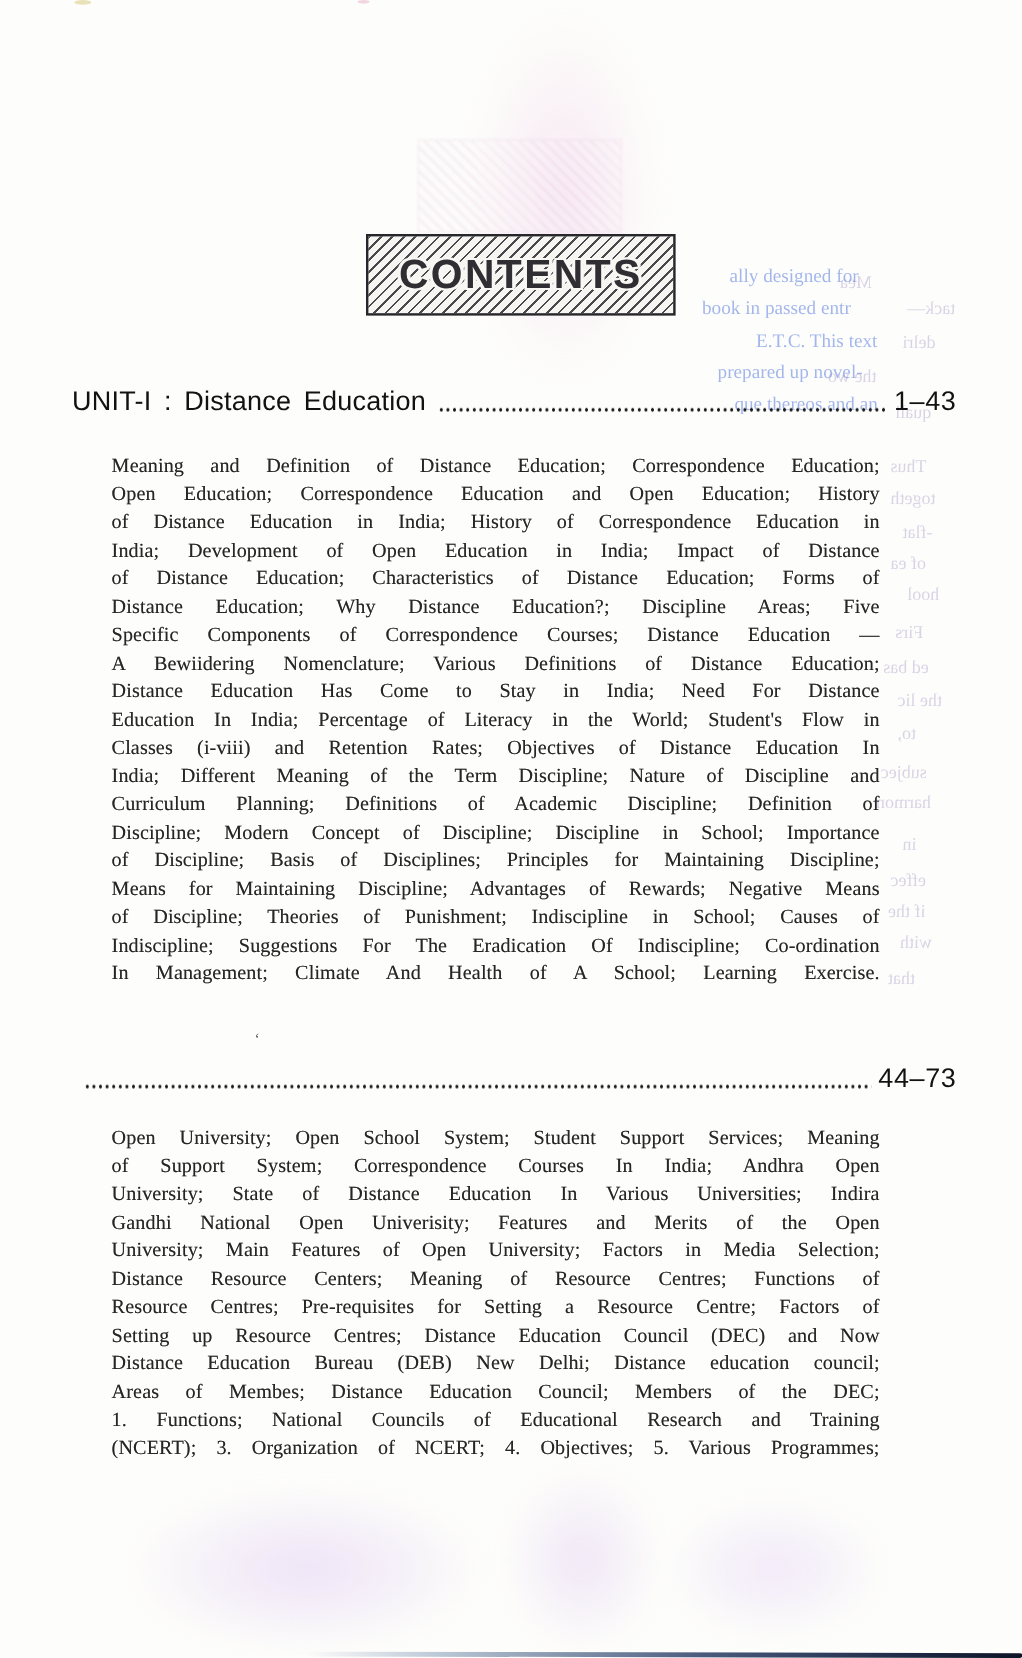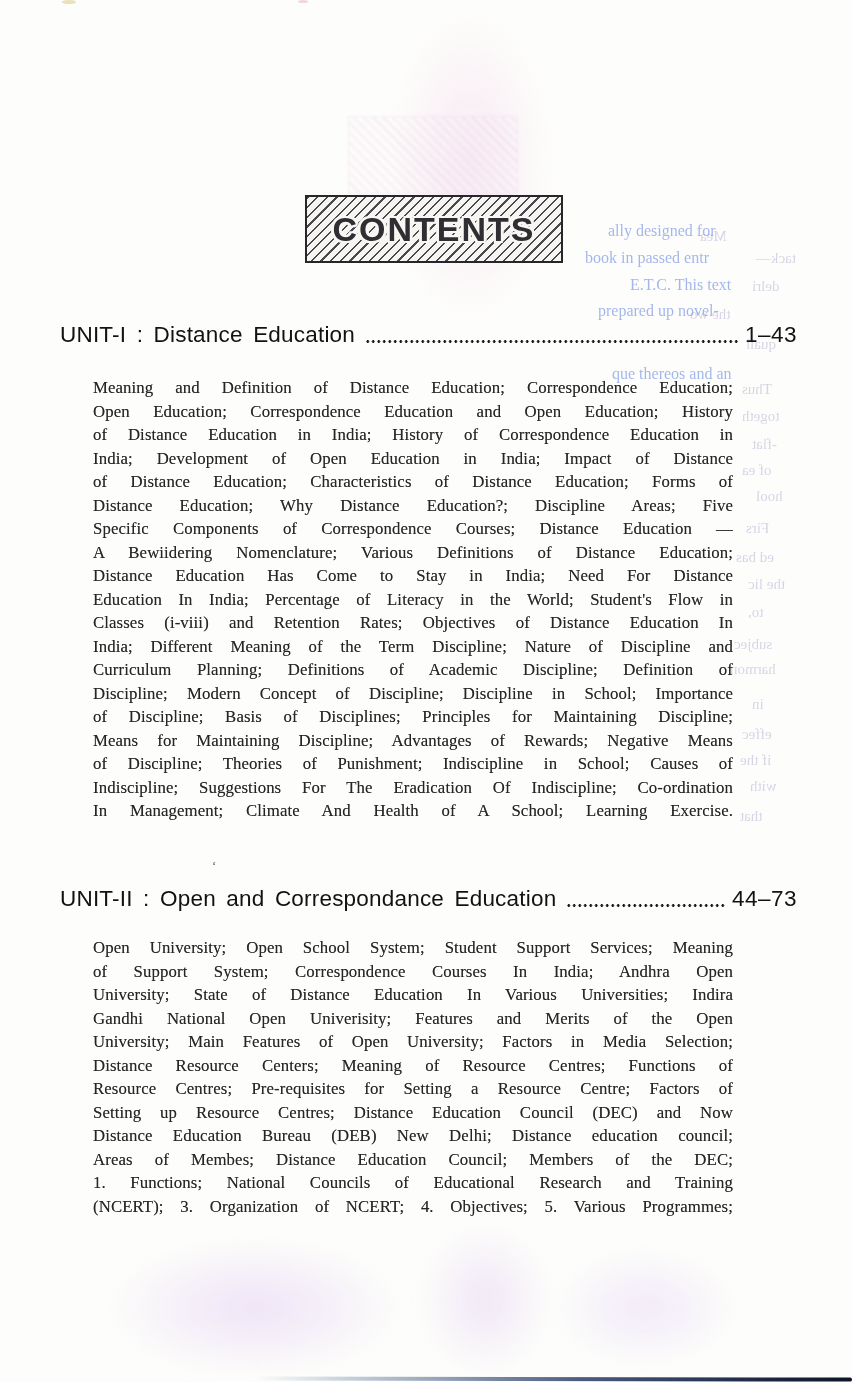--- a/index.html
+++ b/index.html
@@ -110,21 +110,21 @@
   <div class="tint tint-c"></div>
   <div class="tint tint-d"></div>
   <div class="speck speck-a"></div>
   <div class="speck speck-b"></div>
 
   <div id="ghost-layer">
       <span class="ghost blu" style="left: 608px; top: 222px;">ally designed for</span>
       <span class="ghost blu" style="left: 585px; top: 249px;">book in passed entr</span>
       <span class="ghost blu" style="left: 630px; top: 276px;">E.T.C. This text</span>
       <span class="ghost blu" style="left: 598px; top: 302px;">prepared up novel-</span>
-      <span class="ghost blu" style="left: 612px; top: 329px; margin-top: 36px;">que thereos and an</span>
+      <span class="ghost blu" style="left: 612px; top: 329px;">que thereos and an</span>
       <span class="ghost lav mir" style="left: 700px; top: 228px;">Mea</span>
       <span class="ghost lav mir" style="left: 756px; top: 250px;">tack—</span>
       <span class="ghost lav mir" style="left: 752px; top: 278px;">delri</span>
       <span class="ghost lav mir" style="left: 690px; top: 306px;">the wo</span>
       <span class="ghost lav mir" style="left: 746px; top: 336px;">quali</span>
       <span class="ghost lav mir" style="left: 742px; top: 381px;">Thus</span>
       <span class="ghost lav mir" style="left: 742px; top: 408px;">togeth</span>
       <span class="ghost lav mir" style="left: 752px; top: 436px;">-flat</span>
       <span class="ghost lav mir" style="left: 742px; top: 462px;">of ea</span>
       <span class="ghost lav mir" style="left: 756px; top: 488px;">hool</span>
@@ -168,21 +168,20 @@
       <div class="jline">Curriculum Planning; Definitions of Academic Discipline; Definition of</div>
       <div class="jline">Discipline; Modern Concept of Discipline; Discipline in School; Importance</div>
       <div class="jline">of Discipline; Basis of Disciplines; Principles for Maintaining Discipline;</div>
       <div class="jline">Means for Maintaining Discipline; Advantages of Rewards; Negative Means</div>
       <div class="jline">of Discipline; Theories of Punishment; Indiscipline in School; Causes of</div>
       <div class="jline">Indiscipline; Suggestions For The Eradication Of Indiscipline; Co-ordination</div>
       <div class="jline">In Management; Climate And Health of A School; Learning Exercise.</div>
     </div>
 
   <div class="unit-heading" id="uh2">
-    <span class="uh-label">UNIT-II : Open and Correspondance Education</span>
     <span class="leader"></span>
     <span class="uh-pages">44–73</span>
   </div>
   <div class="para" id="para2">
       <div class="jline">Open University; Open School System; Student Support Services; Meaning</div>
       <div class="jline">of Support System; Correspondence Courses In India; Andhra Open</div>
       <div class="jline">University; State of Distance Education In Various Universities; Indira</div>
       <div class="jline">Gandhi National Open Univerisity; Features and Merits of the Open</div>
       <div class="jline">University; Main Features of Open University; Factors in Media Selection;</div>
       <div class="jline">Distance Resource Centers; Meaning of Resource Centres; Functions of</div>

